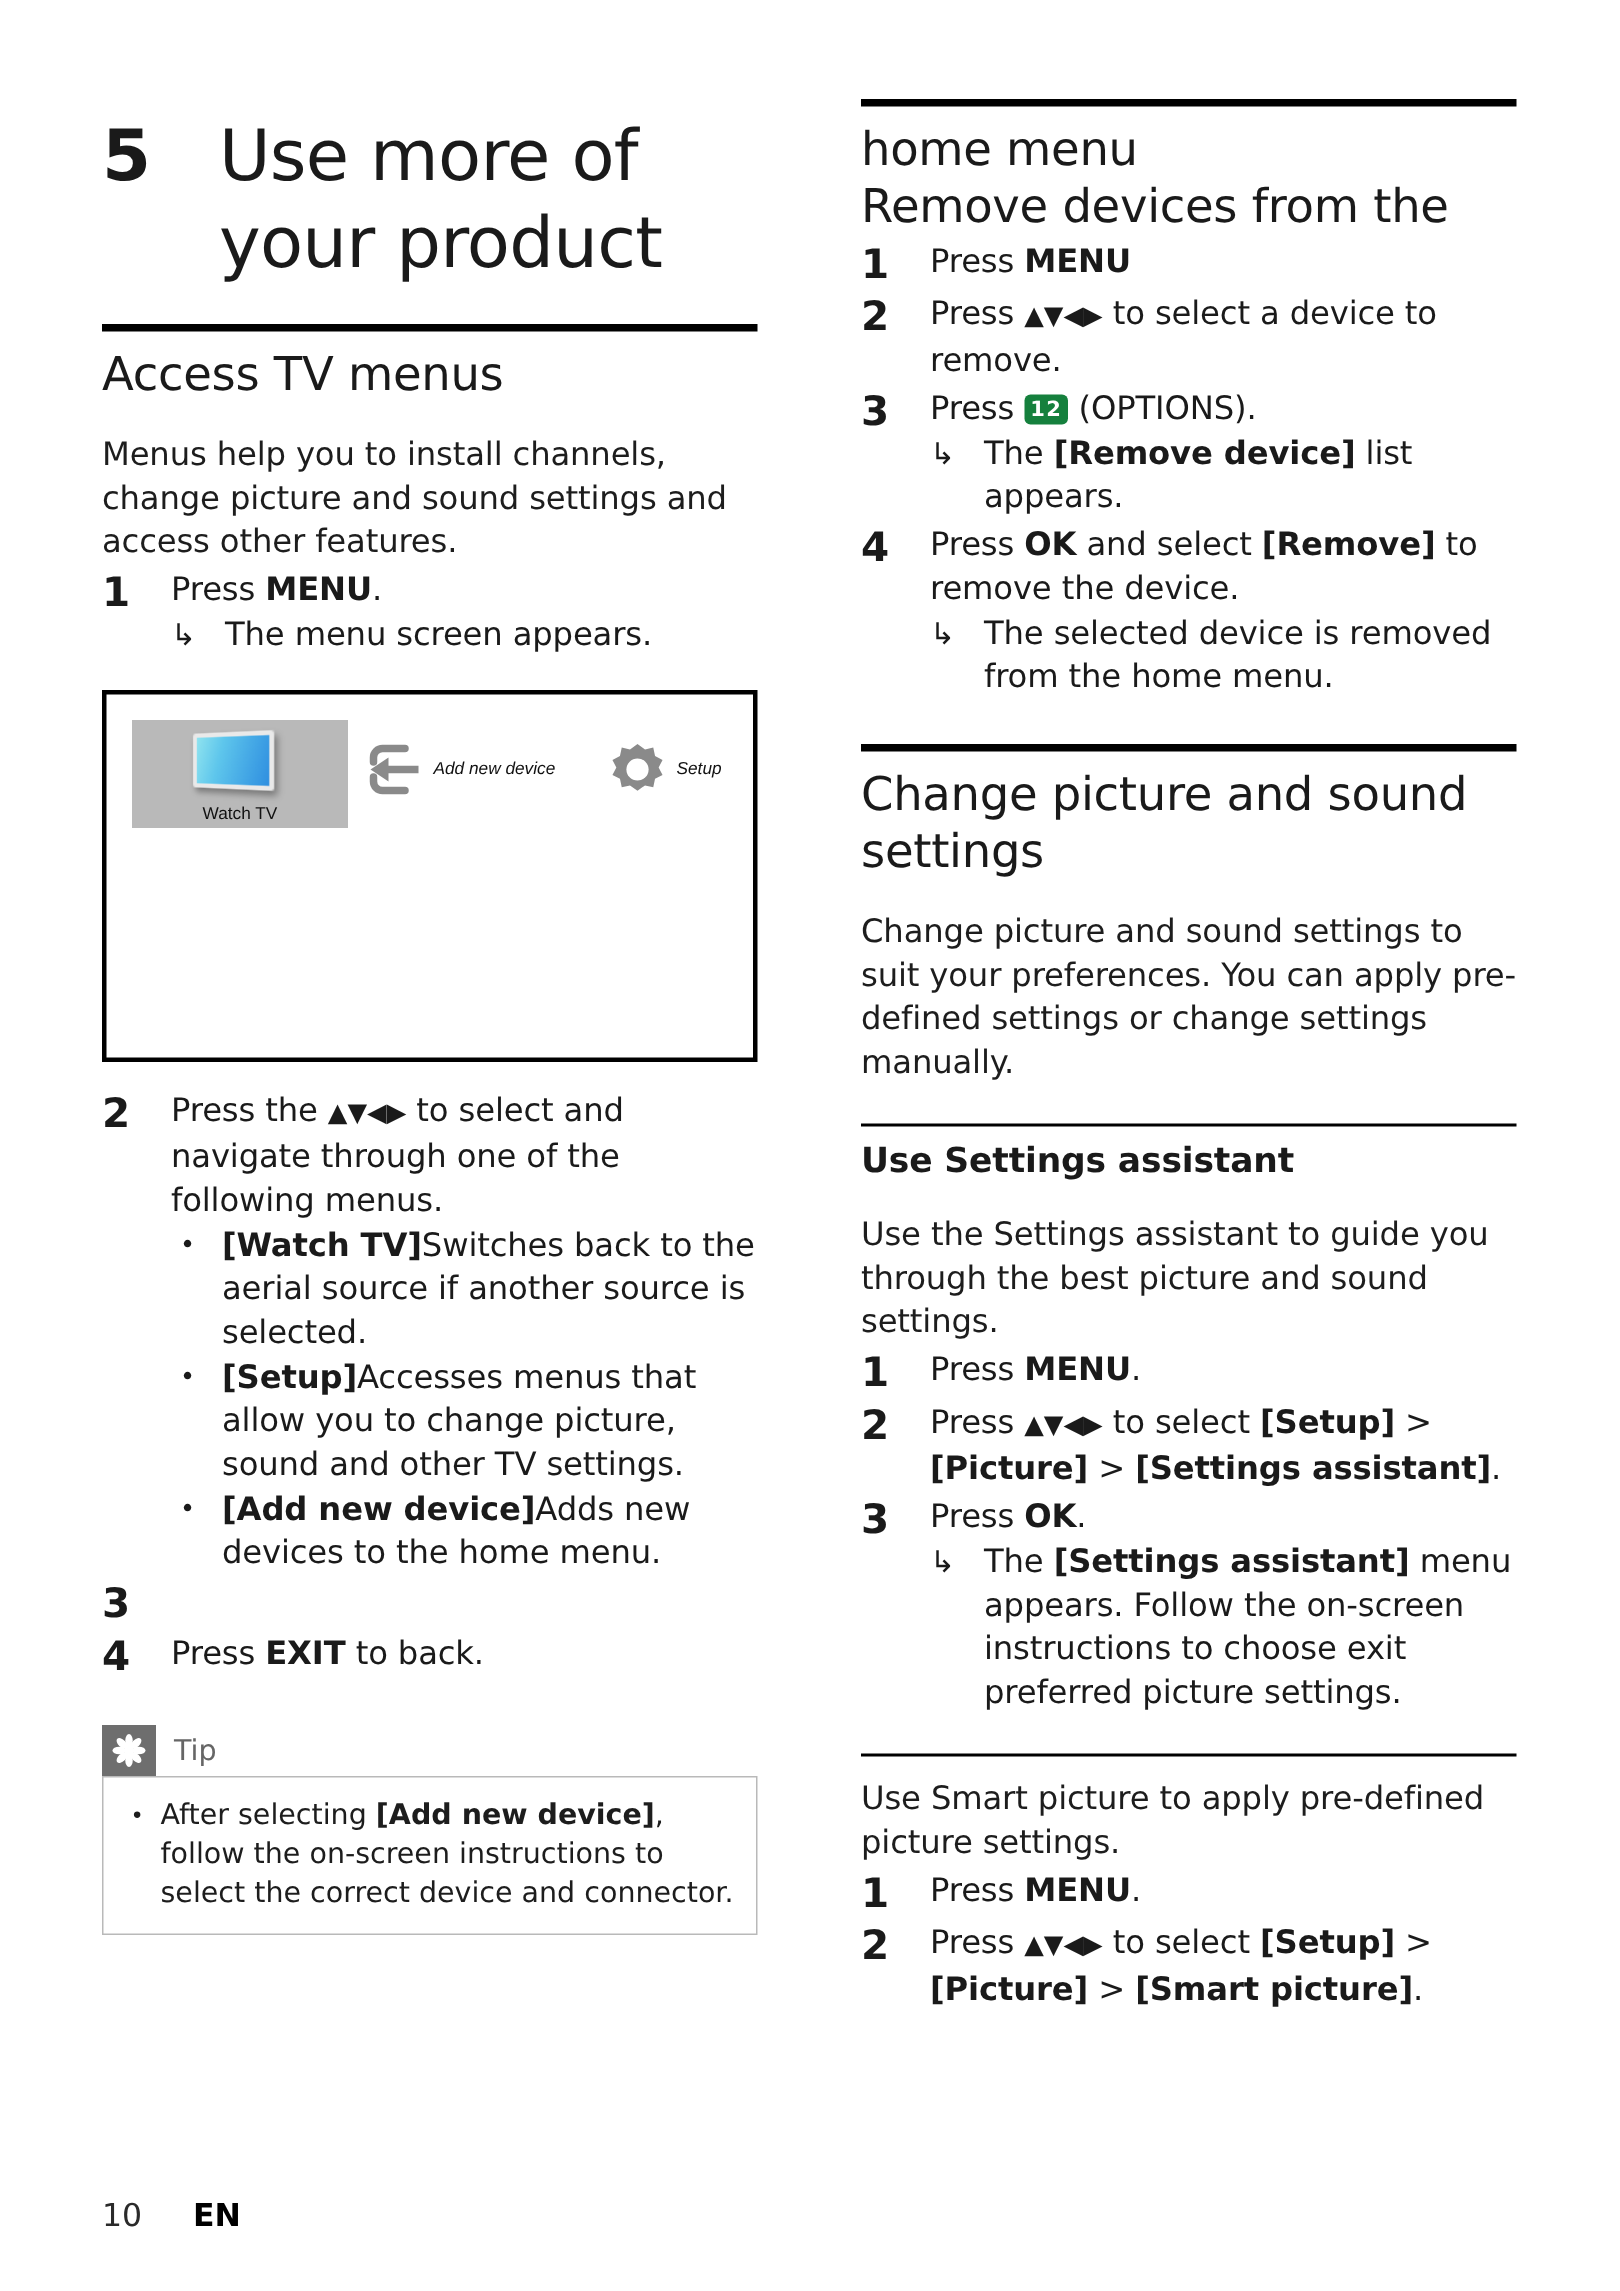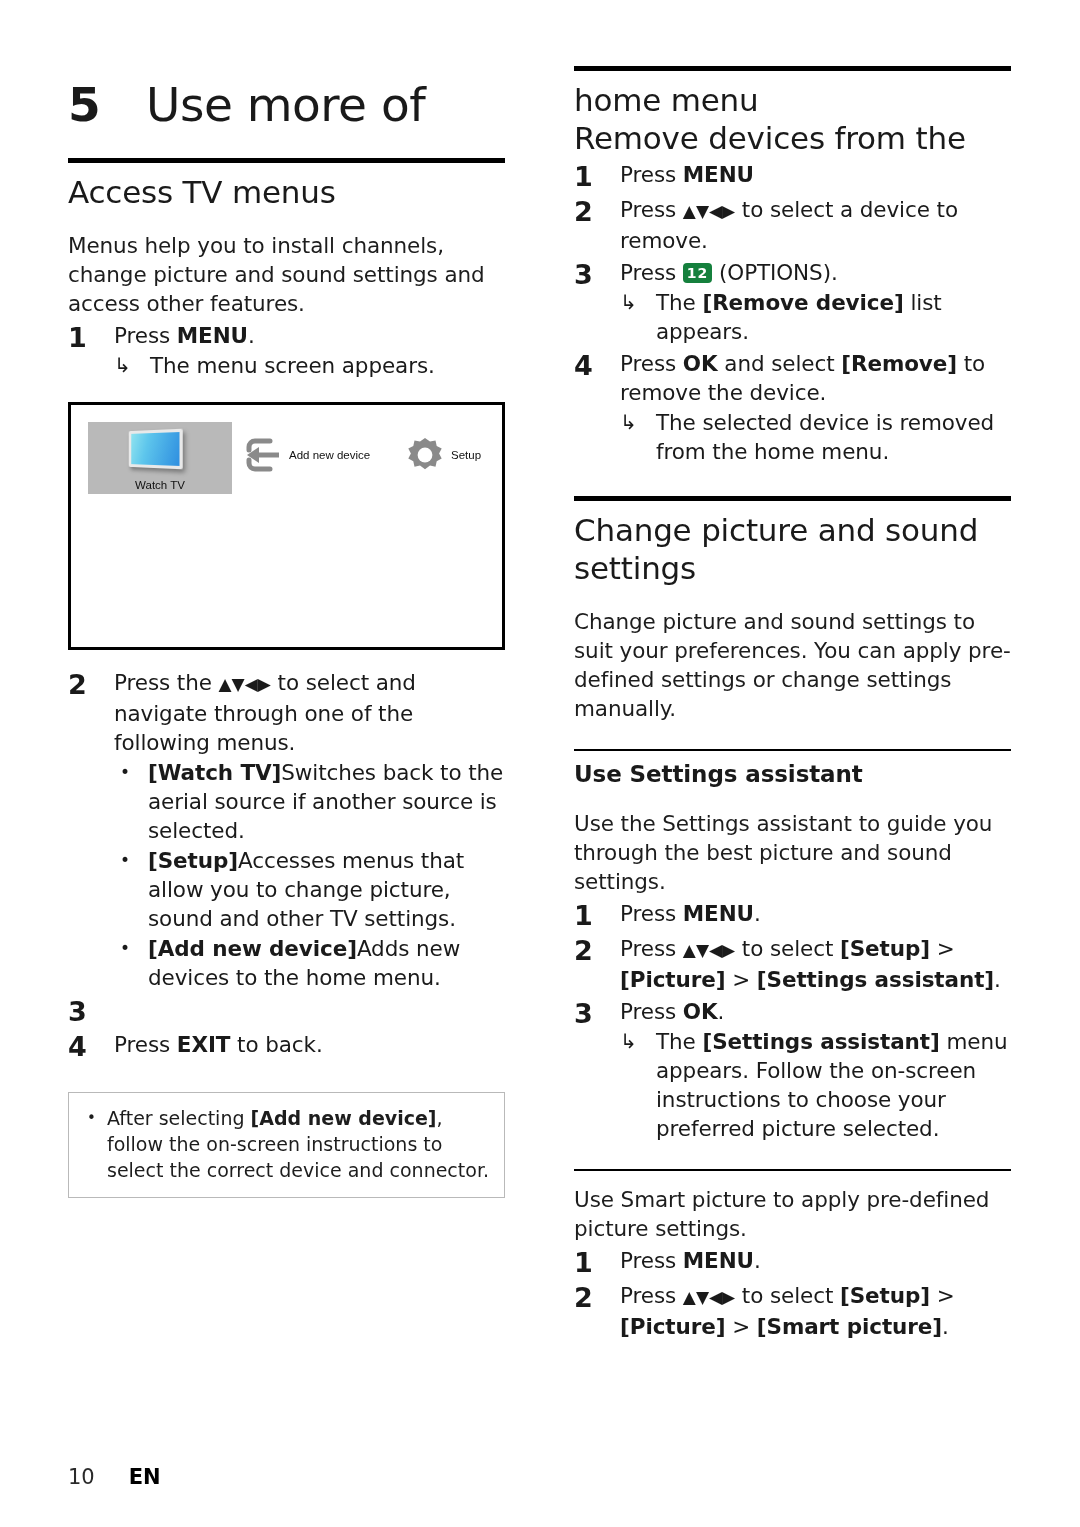--- a/index.html
+++ b/index.html
@@ -205,20 +205,21 @@
     bottom: 3px;
     text-align: center;
     font-size: 11.5px;
     color: #111;
     font-family: "Liberation Sans", sans-serif;
   }
   .menu-entry {
     position: absolute;
     display: flex;
     align-items: center;
+    font-style: italic;
   }
   .menu-entry .label {
     font-size: 11.5px;
     color: #111;
     font-family: "Liberation Sans", sans-serif;
     margin-left: 6px;
     white-space: nowrap;
   }
   .add-entry { left: 172px; top: 30px; }
   .setup-entry { left: 334px; top: 30px; }
@@ -282,20 +283,21 @@
 <body>
 
 <div class="page">
 
   <div class="col col-left">
 
     <div class="chapter">
       <div class="chapter-num">5</div>
       <div class="chapter-title">
         <span class="ln">Use more of</span>
+        <span class="ln">your product</span>
       </div>
     </div>
 
     <div class="rule-thick"></div>
     <h1 class="sec">Access TV menus</h1>
 
     <p class="body">Menus help you to install channels, change picture and sound settings and access other features.</p>
 
     <ol class="steps">
       <li>
@@ -359,20 +361,38 @@
       <li>
         <div class="step-num">3</div>
       </li>
       <li>
         <div class="step-num">4</div>
         <div class="step-body"><span>Press </span><b>EXIT</b><span> to back.</span></div>
       </li>
     </ol>
 
     <div class="tipbox">
+      <div class="tip-head">
+        <div class="tip-badge">
+          <svg width="24" height="24" viewBox="0 0 24 24">
+            <g fill="#ffffff">
+              <ellipse cx="12" cy="5.4" rx="2.5" ry="4.4"></ellipse>
+              <ellipse cx="12" cy="18.6" rx="2.5" ry="4.4"></ellipse>
+              <ellipse cx="5.4" cy="12" rx="4.4" ry="2.5"></ellipse>
+              <ellipse cx="18.6" cy="12" rx="4.4" ry="2.5"></ellipse>
+              <ellipse cx="7.3" cy="7.3" rx="2.5" ry="4.4" transform="rotate(-45 7.3 7.3)"></ellipse>
+              <ellipse cx="16.7" cy="16.7" rx="2.5" ry="4.4" transform="rotate(-45 16.7 16.7)"></ellipse>
+              <ellipse cx="16.7" cy="7.3" rx="2.5" ry="4.4" transform="rotate(45 16.7 7.3)"></ellipse>
+              <ellipse cx="7.3" cy="16.7" rx="2.5" ry="4.4" transform="rotate(45 7.3 16.7)"></ellipse>
+              <circle cx="12" cy="12" r="3.4"></circle>
+            </g>
+          </svg>
+        </div>
+        <div class="tip-label">Tip</div>
+      </div>
       <div class="tip-body">
         <div class="tip-item">
           <span class="dot">•</span>
           <span class="ttext"><span>After selecting </span><b>[Add new device]</b><span>, follow the on-screen instructions to select the correct device and connector.</span></span>
         </div>
       </div>
     </div>
   </div>
 
   <div class="col col-right">
@@ -436,21 +456,21 @@
       <li>
         <div class="step-num">2</div>
         <div class="step-body"><span>Press </span><span class="navkeys">▲▼◀▶</span><span> to select </span><b>[Setup]</b><span> &gt; </span><b>[Picture]</b><span> &gt; </span><b>[Settings assistant]</b><span>.</span></div>
       </li>
       <li>
         <div class="step-num">3</div>
         <div class="step-body">
           <span>Press </span><b>OK</b><span>.</span>
           <div class="result">
             <span class="arrow">↳</span>
-            <span class="rtext"><span>The </span><b>[Settings assistant]</b><span> menu appears. Follow the on-screen instructions to choose your preferred picture selected.</span></span>
+            <span class="rtext"><span>The </span><b>[Settings assistant]</b><span> menu appears. Follow the on-screen instructions to choose exit preferred picture settings.</span></span>
           </div>
         </div>
       </li>
     </ol>
 
     <div class="rule-thin"></div>
 
     <p class="body tight">Use Smart picture to apply pre-defined picture settings.</p>
 
     <ol class="steps">

